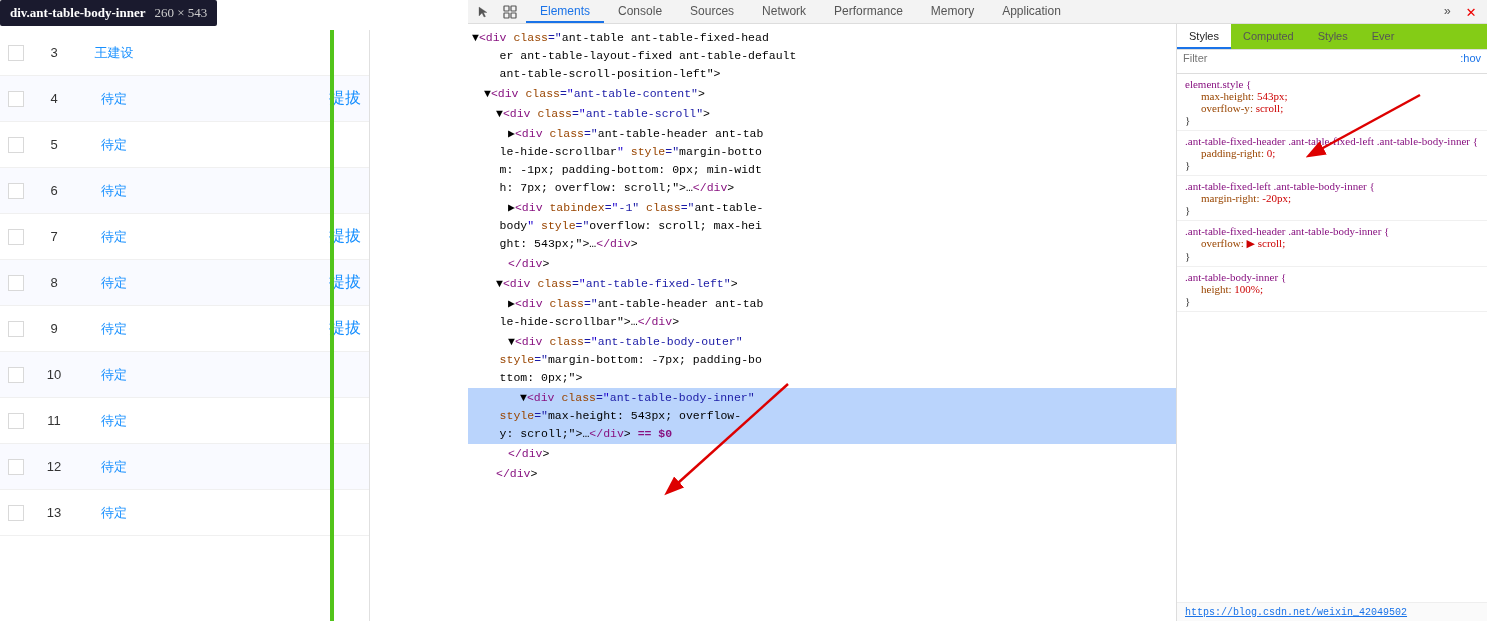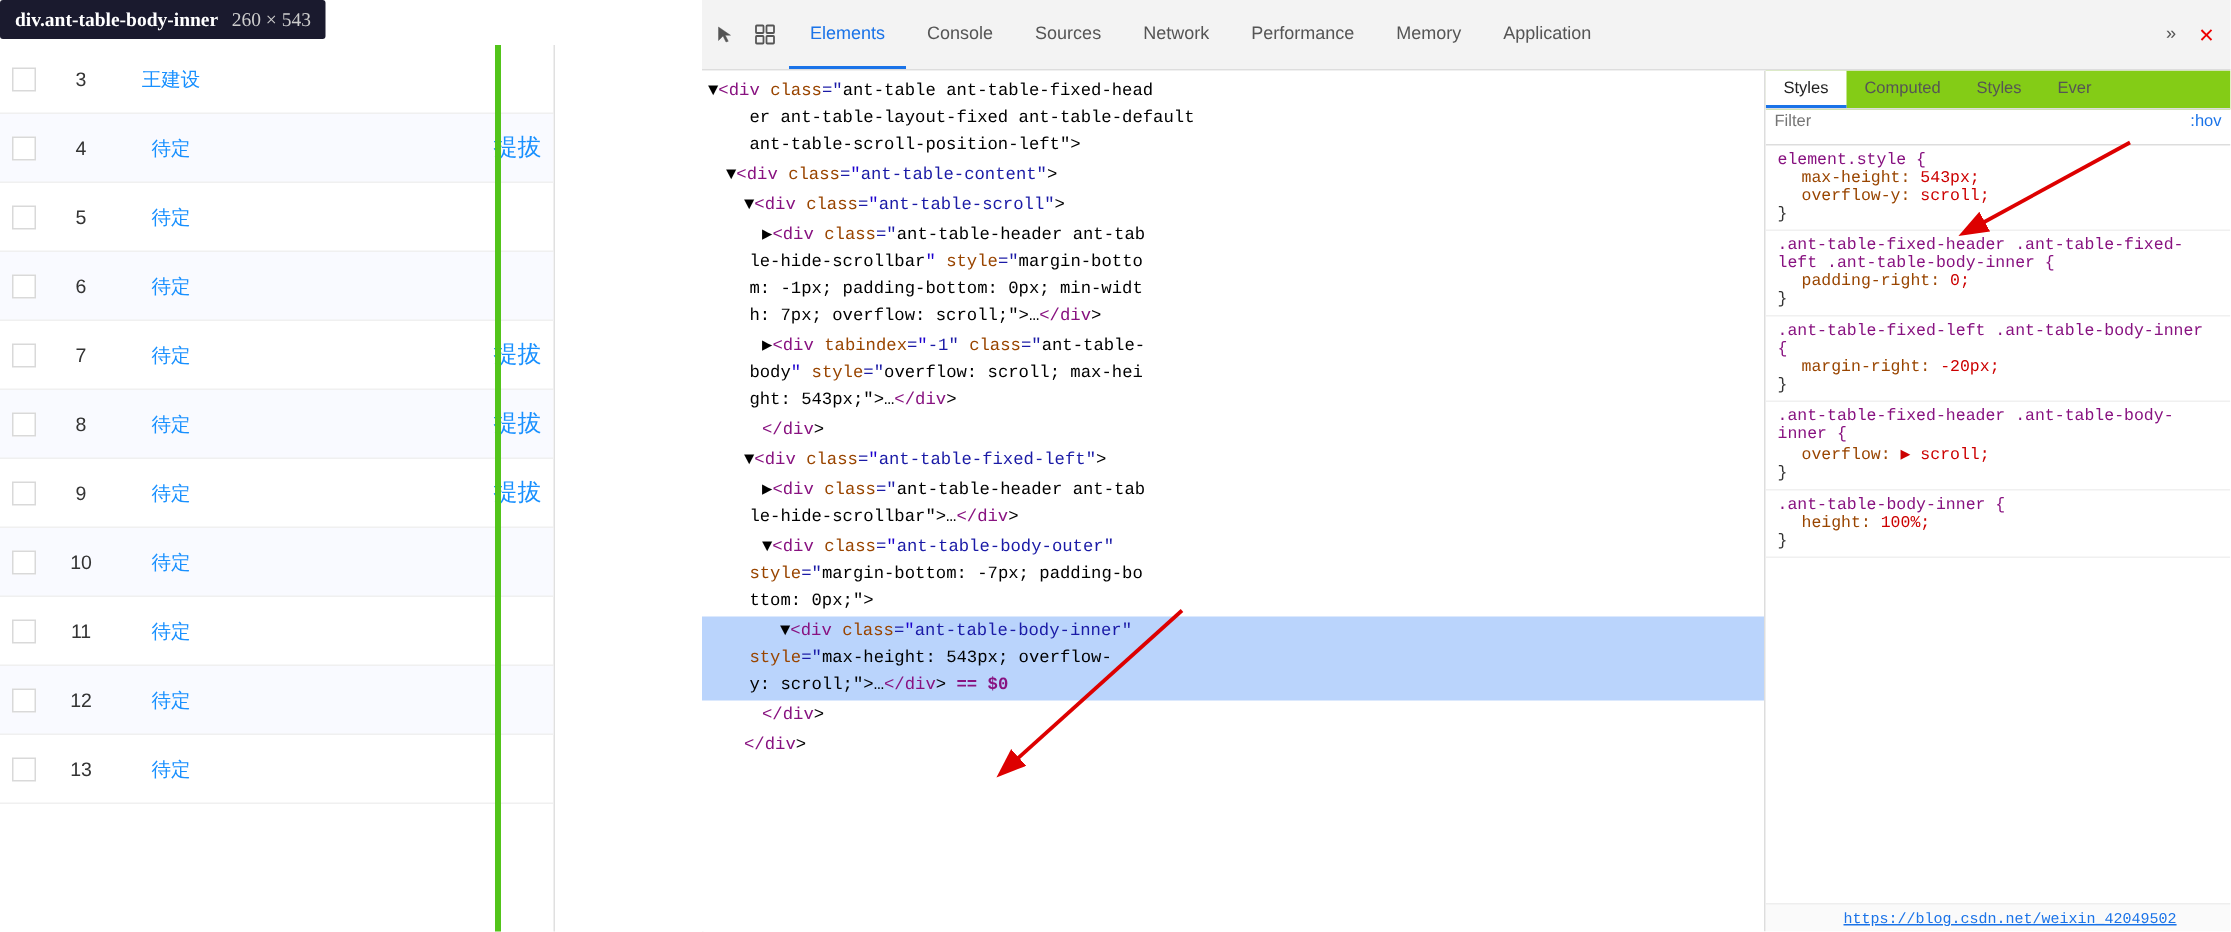--- a/index.html
+++ b/index.html
@@ -89,21 +89,21 @@
       position: absolute;
       top: 0; left: 468px;
       right: 0; bottom: 0;
       background: #fff;
       display: flex;
       flex-direction: column;
     }
 
     
     .devtools-topbar {
-      height: 47px;
+      height: 24px;
       background: #f3f3f3;
       border-bottom: 1px solid #ddd;
       display: flex;
       align-items: center;
       flex-shrink: 0;
     }
 
     .devtools-icons {
       display: flex;
       align-items: center;
@@ -248,21 +248,21 @@
     .filter-hov {
       font-size: 11px;
       color: #1a73e8;
       font-family: Arial, sans-serif;
     }
 
     .styles-content {
       overflow-y: auto;
       flex: 1;
       font-size: 11px;
-      font-family: Liberation Mono, monospace;
+      font-family: Liberation Serif, serif;
     }
 
     .style-block {
       padding: 4px 8px 4px 8px;
       border-bottom: 1px solid #f0f0f0;
     }
     .style-selector {
       color: #881280;
       font-size: 11px;
     }
@@ -287,21 +287,20 @@
       top: 0; left: 468px;
       width: 1px;
       bottom: 0;
       background: #ddd;
     }
 
     .url-bar {
       font-size: 10px;
       color: #1a73e8;
       text-decoration: underline;
-      margin-left: 44px;
     }
   </style>
 </head>
 <body>
 
 <div class="tooltip">
   <span>div.ant-table-body-inner</span>
   <span class="dims">260 × 543</span>
 </div>
 

